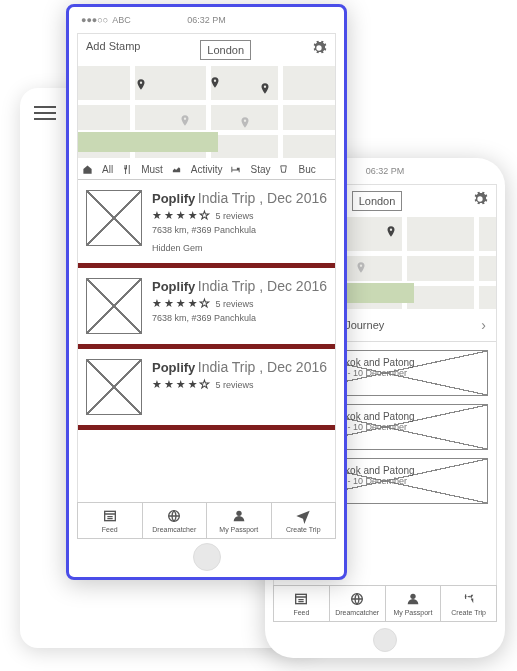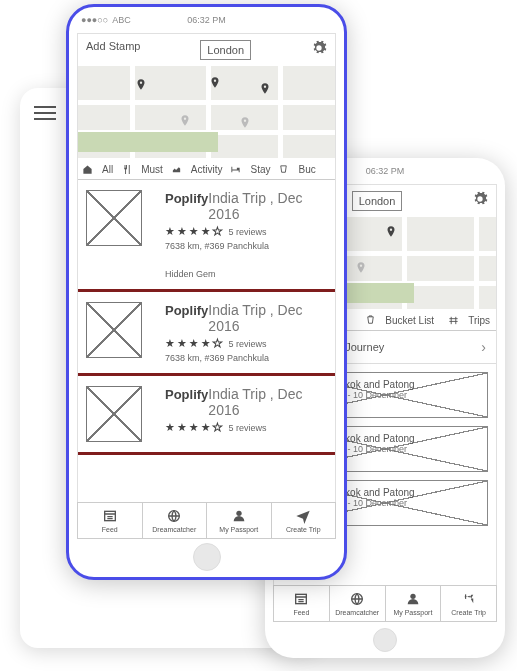--- a/index.html
+++ b/index.html
@@ -1,21 +1,21 @@
 <!DOCTYPE html>
 <html><head>
 <meta charset="utf-8">
 <style>
 *{box-sizing:border-box;margin:0;padding:0;font-family:Arial,Helvetica,sans-serif}
 body{background:#fff;width:517px;height:671px;position:relative;overflow:hidden}
 .tablet{position:absolute;left:20px;top:88px;width:300px;height:560px;background:#fff;border-radius:18px;box-shadow:0 4px 20px rgba(0,0,0,0.15);padding:20px 14px}
 .hamburger{position:absolute;left:14px;top:14px}
 .hamburger span{display:block;width:22px;height:2px;background:#555;margin:4px 0}
 .phone{position:absolute;background:#fff;border-radius:28px;box-shadow:0 4px 24px rgba(0,0,0,0.22)}
-.phone1{left:66px;top:4px;width:281px;height:576px;z-index:5;border:3px solid #4a4de8;border-radius:28px}
+.phone1{left:66px;top:4px;width:281px;height:576px;z-index:5;border:3px solid #4a4de8;border-radius:8px}
 .phone2{left:265px;top:158px;width:240px;height:500px;z-index:3}
 .phone-top{height:26px;display:flex;align-items:center;justify-content:center;position:relative;font-size:9px;color:#888}
 .phone-top .carrier{position:absolute;left:12px}
 .phone-top .signal{display:inline-block;margin-right:4px}
 .screen{background:#fff;margin:0 8px;border:1px solid #e0e0e0;overflow:hidden}
 .phone1 .screen{height:500px}
 .phone2 .screen{height:427px}
 .header{display:flex;align-items:flex-start;justify-content:space-between;padding:6px 8px;font-size:11px;color:#555}
 .city-box{border:1.5px solid #888;padding:3px 6px;font-size:11px;color:#555}
 .gear{width:16px;height:16px}
@@ -27,35 +27,35 @@
 .road.v2{left:128px;top:0;bottom:0;width:5px}
 .road.v3{left:200px;top:0;bottom:0;width:5px}
 .park{position:absolute;left:0;bottom:6px;width:140px;height:20px;background:#c9d9b4}
 .diag{position:absolute;right:-20px;top:-20px;width:8px;height:180px;background:#f2e79a;transform:rotate(25deg)}
 .pin{position:absolute;width:14px;height:14px}
 .pin svg{width:14px;height:18px}
 .tabs{display:flex;border-bottom:1px solid #ccc;padding:6px 4px 4px;gap:8px;font-size:10px;color:#555;overflow:hidden;white-space:nowrap}
 .tab{display:flex;align-items:center;gap:9px}
 .tab svg,.tab .ico{width:11px;height:11px}
 .list{overflow:hidden}
-.item{display:flex;padding:10px 8px;border-bottom:3px solid #7f1d1d;gap:23px}
+.item{display:flex;padding:10px 8px;border-bottom:5px solid #7f1d1d;gap:10px}
 .thumb{width:56px;height:56px;border:1.5px solid #777;position:relative;flex-shrink:0}
 .thumb::before,.thumb::after{content:'';position:absolute;top:0;left:0;right:0;bottom:0}
 .thumb::before{background:linear-gradient(to top right,transparent 49%,#777 49%,#777 51%,transparent 51%)}
 .thumb::after{background:linear-gradient(to top left,transparent 49%,#777 49%,#777 51%,transparent 51%)}
 .item-body{flex:1;font-size:10px;color:#555}
 .item-head{display:flex;justify-content:space-between;align-items:baseline}
 .item-title{font-size:13px;font-weight:bold;color:#444}
 .item-meta{font-size:14px;color:#777}
 .stars{margin:3px 0;display:flex;align-items:center;gap:2px;font-size:11px}
 .star{color:#444}
 .star.empty{color:transparent;-webkit-text-stroke:1px #444}
 .reviews{font-size:9px;color:#666;margin-left:4px}
 .addr{font-size:9px;color:#666;margin-top:3px}
-.tag{font-size:9px;color:#666;margin-top:18px}
+.tag{font-size:9px;color:#666;margin-top:8px}
 .bottom-nav{position:absolute;left:8px;right:8px;bottom:38px;display:flex;border:1px solid #ccc;background:#fff}
 .phone2 .bottom-nav{bottom:36px}
 .nav-item{flex:1;border-right:1px solid #ccc;display:flex;flex-direction:column;align-items:center;justify-content:center;padding:5px 2px;gap:2px}
 .nav-item:last-child{border-right:none}
 .nav-item svg{width:16px;height:16px}
 .nav-label{font-size:7px;color:#555;text-align:center}
 .home-btn{position:absolute;bottom:6px;left:50%;transform:translateX(-50%);width:28px;height:28px;border-radius:50%;background:#e8e8e8;border:1px solid #ddd}
 .phone2 .home-btn{width:24px;height:24px}
 .tabs2{display:flex;justify-content:flex-end;border-bottom:1px solid #ccc;padding:6px 6px 4px;gap:14px;font-size:10px;color:#555}
 .create-row{display:flex;justify-content:space-between;align-items:center;padding:8px 10px;font-size:11px;color:#555;border-bottom:1px solid #ddd}
@@ -99,34 +99,20 @@
       <div class="pin" style="left:40px;top:8px"><svg viewBox="0 0 24 24" fill="#444">
             <path d="M12 2a6 6 0 00-6 6c0 4 6 12 6 12s6-8 6-12a6 6 0 00-6-6zm0 8a2 2 0 110-4 2 2 0 010 4z"></path>
           </svg></div>
       <div class="pin" style="left:110px;top:6px"><svg viewBox="0 0 24 24" fill="#444">
             <path d="M12 2a6 6 0 00-6 6c0 4 6 12 6 12s6-8 6-12a6 6 0 00-6-6zm0 8a2 2 0 110-4 2 2 0 010 4z"></path>
           </svg></div>
       <div class="pin" style="left:80px;top:42px"><svg viewBox="0 0 24 24" fill="#bbb">
             <path d="M12 2a6 6 0 00-6 6c0 4 6 12 6 12s6-8 6-12a6 6 0 00-6-6zm0 8a2 2 0 110-4 2 2 0 010 4z"></path>
           </svg></div>
     </div>
-    <div class="tabs2">
-      <div class="tab">
-          <svg viewBox="0 0 24 24" fill="none" stroke="#555" stroke-width="2">
-            <path d="M6 4h12l-2 14H8z M9 4V2h6v2"></path>
-          </svg>
-          <span>Bucket List</span>
-        </div>
-      <div class="tab">
-          <svg viewBox="0 0 24 24" fill="none" stroke="#555" stroke-width="2">
-            <path d="M3 8h18M3 14h18M7 4v16M17 4v16"></path>
-          </svg>
-          <span>Trips</span>
-        </div>
-    </div>
     <div class="create-row">
       <span>Create New Journey</span>
       <span class="chev">›</span>
     </div>
     <div class="trip-card">
       <div class="trip-title">Trip to Bangkok and Patong</div>
       <div class="trip-dates">3 Decemeber - 10 December</div>
     </div>
     <div class="trip-card">
       <div class="trip-title">Trip to Bangkok and Patong</div>

